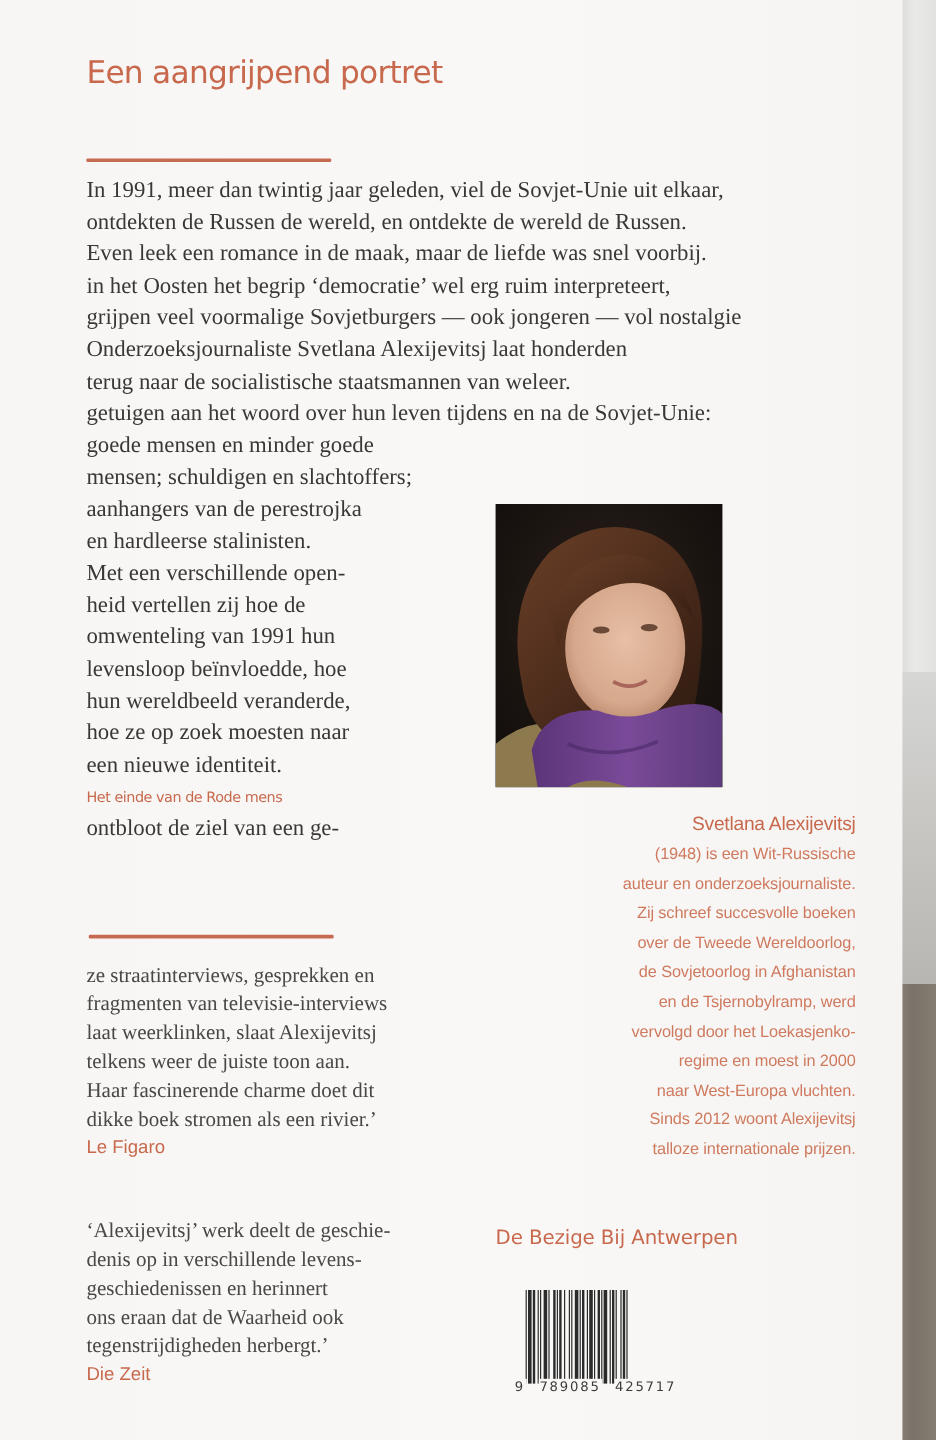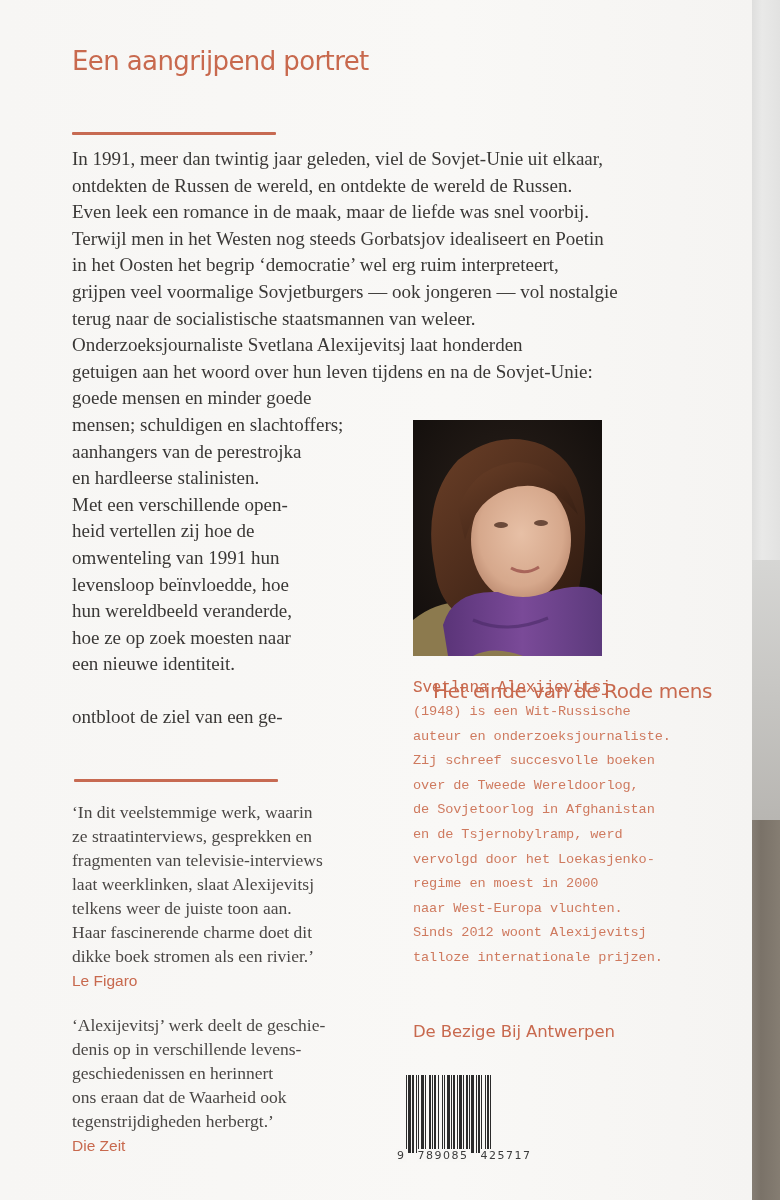--- a/index.html
+++ b/index.html
@@ -73,23 +73,22 @@
     width: 640px;
     margin: 0;
     font-size: 19px;
     line-height: 26.6px;
     color: #3a3836;
   }
   .body-text .line { display: block; white-space: nowrap; }
   .body-text .line.accent-line {
     font-family: "DejaVu Sans", "Liberation Sans", sans-serif;
     color: #c8694e;
-    font-size: 20px;
+    font-size: 12px;
     letter-spacing: -0.4px;
-    text-align: right;
   }
 
   .quote {
     position: absolute;
     left: 72px;
     width: 320px;
     margin: 0;
     font-size: 17.5px;
     line-height: 24px;
     color: #4a4745;
@@ -111,22 +110,23 @@
     width: 189px; height: 236px;
     overflow: hidden;
     background: #1b1613;
   }
   .photo svg { display: block; }
 
   .bio {
     position: absolute;
     left: 413px; top: 676px;
     width: 300px;
-    font-family: Liberation Mono, monospace;
-    color: #c8694e;
+    font-family: Liberation Sans, sans-serif;
+    color: #c8694e;
+    text-align: right;
   }
   .bio .bio-name {
     display: block;
     font-size: 16px;
     line-height: 24px;
     white-space: nowrap;
     letter-spacing: -0.2px;
   }
   .bio .line {
     display: block;
@@ -141,21 +141,21 @@
     left: 413px; top: 1022px;
     font-family: "DejaVu Sans", "Liberation Sans", sans-serif;
     font-size: 16.5px;
     color: #c8694e;
     white-space: nowrap;
     letter-spacing: -0.1px;
   }
 
   .barcode {
     position: absolute;
-    left: 396px; top: 1075px;
+    left: 428px; top: 1075px;
     width: 150px; height: 90px;
   }
   .barcode .bars {
     position: absolute;
     left: 10px; top: 0;
     height: 78px;
     width: 136px;
     display: flex;
     align-items: stretch;
   }
@@ -185,45 +185,43 @@
   <h1 class="headline">
     <span style="display:block">Een aangrijpend portret</span>
   </h1>
 
   <div class="rule rule-1"></div>
 
   <p class="body-text">
     <span class="line">In 1991, meer dan twintig jaar geleden, viel de Sovjet-Unie uit elkaar,</span>
     <span class="line">ontdekten de Russen de wereld, en ontdekte de wereld de Russen.</span>
     <span class="line">Even leek een romance in de maak, maar de liefde was snel voorbij.</span>
-    <span class="line">Terwijl men in het Westen nog steeds Gorbatsjov idealiseert en Poetin</span>
     <span class="line">in het Oosten het begrip ‘democratie’ wel erg ruim interpreteert,</span>
     <span class="line">grijpen veel voormalige Sovjetburgers — ook jongeren — vol nostalgie</span>
+    <span class="line">Onderzoeksjournaliste Svetlana Alexijevitsj laat honderden</span>
     <span class="line">terug naar de socialistische staatsmannen van weleer.</span>
-    <span class="line">Onderzoeksjournaliste Svetlana Alexijevitsj laat honderden</span>
     <span class="line">getuigen aan het woord over hun leven tijdens en na de Sovjet-Unie:</span>
     <span class="line">goede mensen en minder goede</span>
     <span class="line">mensen; schuldigen en slachtoffers;</span>
     <span class="line">aanhangers van de perestrojka</span>
     <span class="line">en hardleerse stalinisten.</span>
     <span class="line">Met een verschillende open-</span>
     <span class="line">heid vertellen zij hoe de</span>
     <span class="line">omwenteling van 1991 hun</span>
     <span class="line">levensloop beïnvloedde, hoe</span>
     <span class="line">hun wereldbeeld veranderde,</span>
     <span class="line">hoe ze op zoek moesten naar</span>
     <span class="line">een nieuwe identiteit.</span>
     <span class="line accent-line">Het einde van de Rode mens</span>
     <span class="line">ontbloot de ziel van een ge-</span>
   </p>
 
   <div class="rule rule-2"></div>
 
   <blockquote class="quote quote-1">
-    <span class="line">‘In dit veelstemmige werk, waarin</span>
     <span class="line">ze straatinterviews, gesprekken en</span>
     <span class="line">fragmenten van televisie-interviews</span>
     <span class="line">laat weerklinken, slaat Alexijevitsj</span>
     <span class="line">telkens weer de juiste toon aan.</span>
     <span class="line">Haar fascinerende charme doet dit</span>
     <span class="line">dikke boek stromen als een rivier.’</span>
     <span class="source">Le Figaro</span>
   </blockquote>
 
   <blockquote class="quote quote-2">

